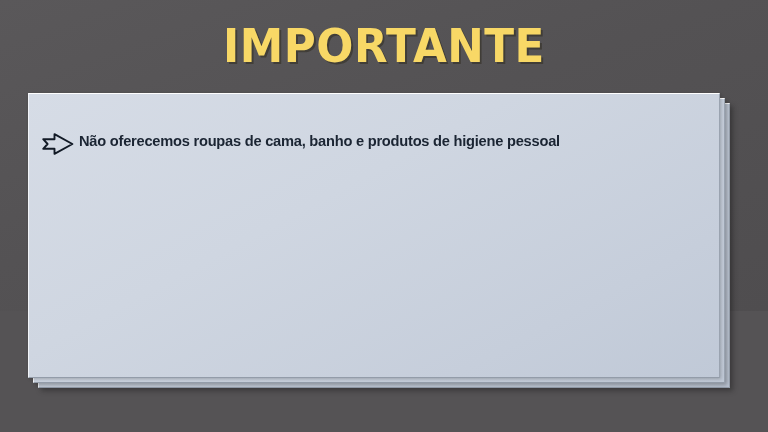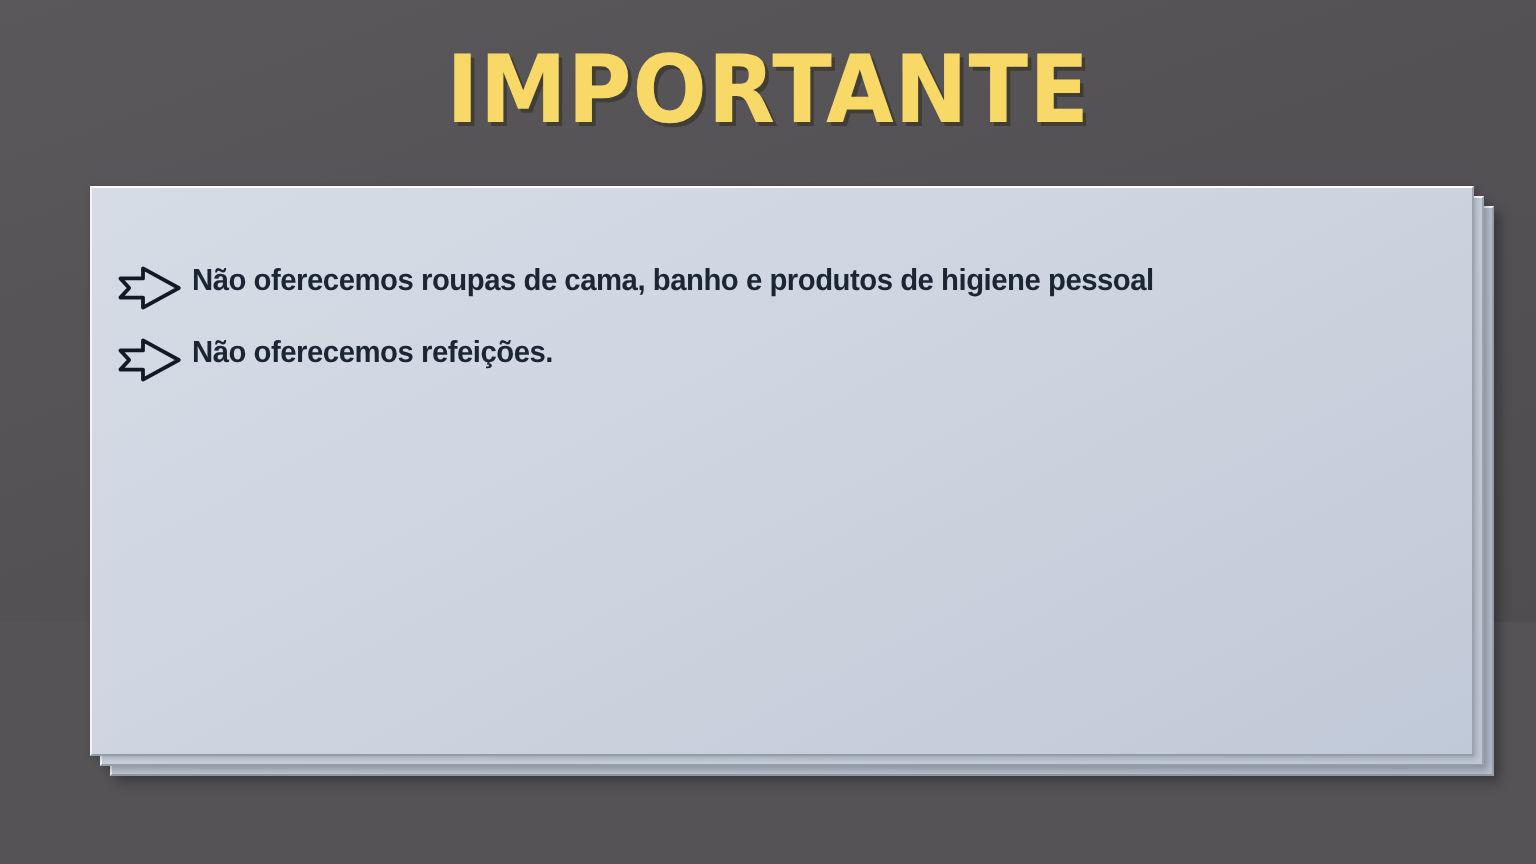--- a/index.html
+++ b/index.html
@@ -37,21 +37,21 @@
     text-shadow: 2px 2px 0 rgba(40,36,20,0.45);
     transform: scaleX(0.93);
     transform-origin: center top;
     white-space: nowrap;
     user-select: none;
   }
 
   
   .stack {
     position: absolute;
-    left: 45px;
+    left: 28px;
     top: 93px;
     width: 692px;
     height: 285px;
   }
   .layer {
     position: absolute;
     box-sizing: border-box;
     background: linear-gradient(140deg, #d3d9e3 0%, #c9d1dd 55%, #bfc8d6 100%);
     border-top: 1px solid #ffffff;
     border-left: 1px solid #f2f4f8;
@@ -131,27 +131,19 @@
         <div class="bullet">
           <span class="arrow-icon">
             <svg viewBox="0 0 34 24" xmlns="http://www.w3.org/2000/svg">
               <path d="M2.2 7.2 L13.5 7.2 L13.5 2.2 L31.4 12.0 L13.5 21.8 L13.5 16.8 L2.2 16.8 L6.6 12.0 Z" fill="none" stroke="#121a26" stroke-width="1.9" stroke-linejoin="round"></path>
             </svg>
           </span>
           <span class="bullet-text">Não oferecemos roupas de cama, banho e produtos de higiene pessoal</span>
         </div>
 
 
-        <div class="bullet">
-          <span class="arrow-icon">
-            <svg viewBox="0 0 34 24" xmlns="http://www.w3.org/2000/svg">
-              <path d="M2.2 7.2 L13.5 7.2 L13.5 2.2 L31.4 12.0 L13.5 21.8 L13.5 16.8 L2.2 16.8 L6.6 12.0 Z" fill="none" stroke="#121a26" stroke-width="1.9" stroke-linejoin="round"></path>
-            </svg>
-          </span>
-          <span class="bullet-text">Não oferecemos refeições.</span>
-        </div>
 
 
 
       </div>
     </div>
   </div>
 </div>
 
 </body></html>

